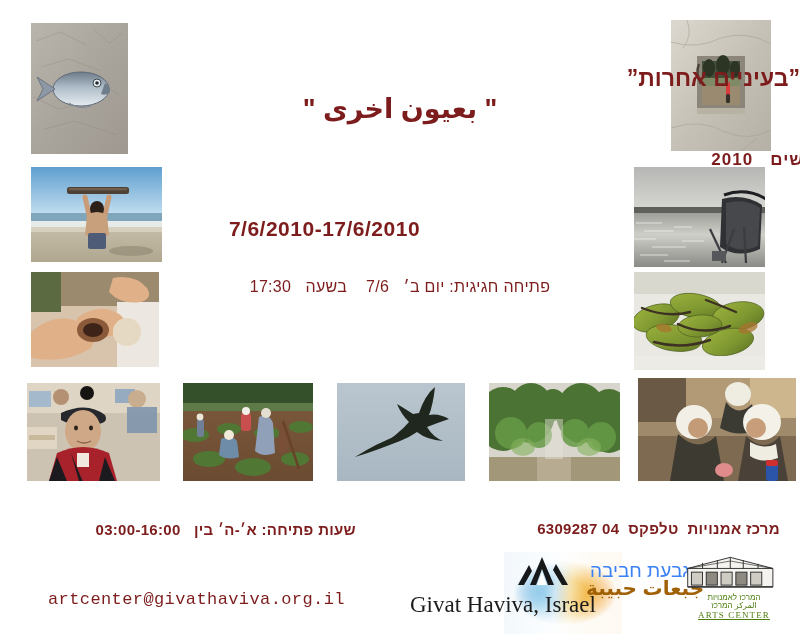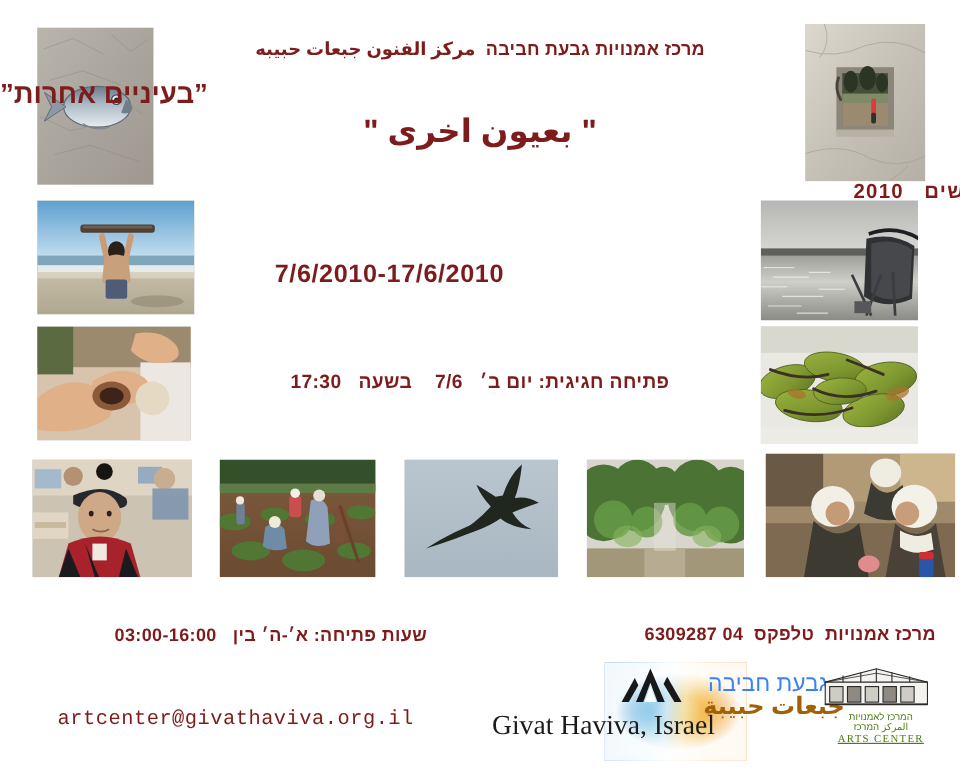--- a/index.html
+++ b/index.html
@@ -58,23 +58,22 @@
     font-weight: 700;
     letter-spacing: 1px;
   }
   .t-dates {
     font-size: 21px;
     font-weight: 700;
     letter-spacing: .5px;
   }
   .t-open {
     font-size: 16px;
-    font-weight: 700;
+    font-weight: 400;
     letter-spacing: .3px;
-    margin-top: 32px;
   }
   .t-foot {
     font-size: 15px;
     font-weight: 700;
     letter-spacing: .3px;
   }
   .t-mail {
     font-size: 17px;
     font-weight: 400;
     font-family: "Liberation Mono", "DejaVu Sans Mono", monospace;
@@ -481,23 +480,22 @@
         <path d="M72 28 q16 6 30 12"></path>
       </g>
       <g fill="#a8742e" opacity=".75">
         <ellipse cx="114" cy="56" rx="10" ry="5" transform="rotate(-20 114 56)"></ellipse>
         <ellipse cx="30" cy="56" rx="8" ry="4" transform="rotate(14 30 56)"></ellipse>
       </g>
       <rect y="84" width="131" height="14" fill="#ecebe5"></rect>
     </svg>
   </div>
 
-  <div class="txt t-header" style="left:0;top:34px;width:800px;text-align:center;">מרכז אמנויות גבעת חביבה  مركز الفنون جبعات حبيبه</div>
-
-  <div class="txt t-title-he" style="left:0;top:66px;width:800px;text-align:left;">”בעיניים אחרות”</div>
+
+  <div class="txt t-title-he" style="left:0;top:66px;width:800px;text-align:right;">”בעיניים אחרות”</div>
 
   <div class="txt t-title-ar" style="left:0;top:94px;width:800px;text-align:center;">" بعيون اخرى "</div>
 
   <div class="txt t-sub" style="left:0;top:150px;width:800px;text-align:right;padding-left:12px;">נשים   2010</div>
 
   <div class="txt t-dates" style="left:0;top:217px;width:649px;text-align:center;direction:ltr;">7/6/2010-17/6/2010</div>
 
   <div class="txt t-open" style="left:0;top:278px;width:800px;text-align:center;">פתיחה חגיגית: יום ב׳   7/6    בשעה   17:30</div>
 
   <div class="txt t-foot" style="left:26px;top:522px;width:330px;text-align:right;">שעות פתיחה: א׳-ה׳ בין   03:00-16:00</div>

